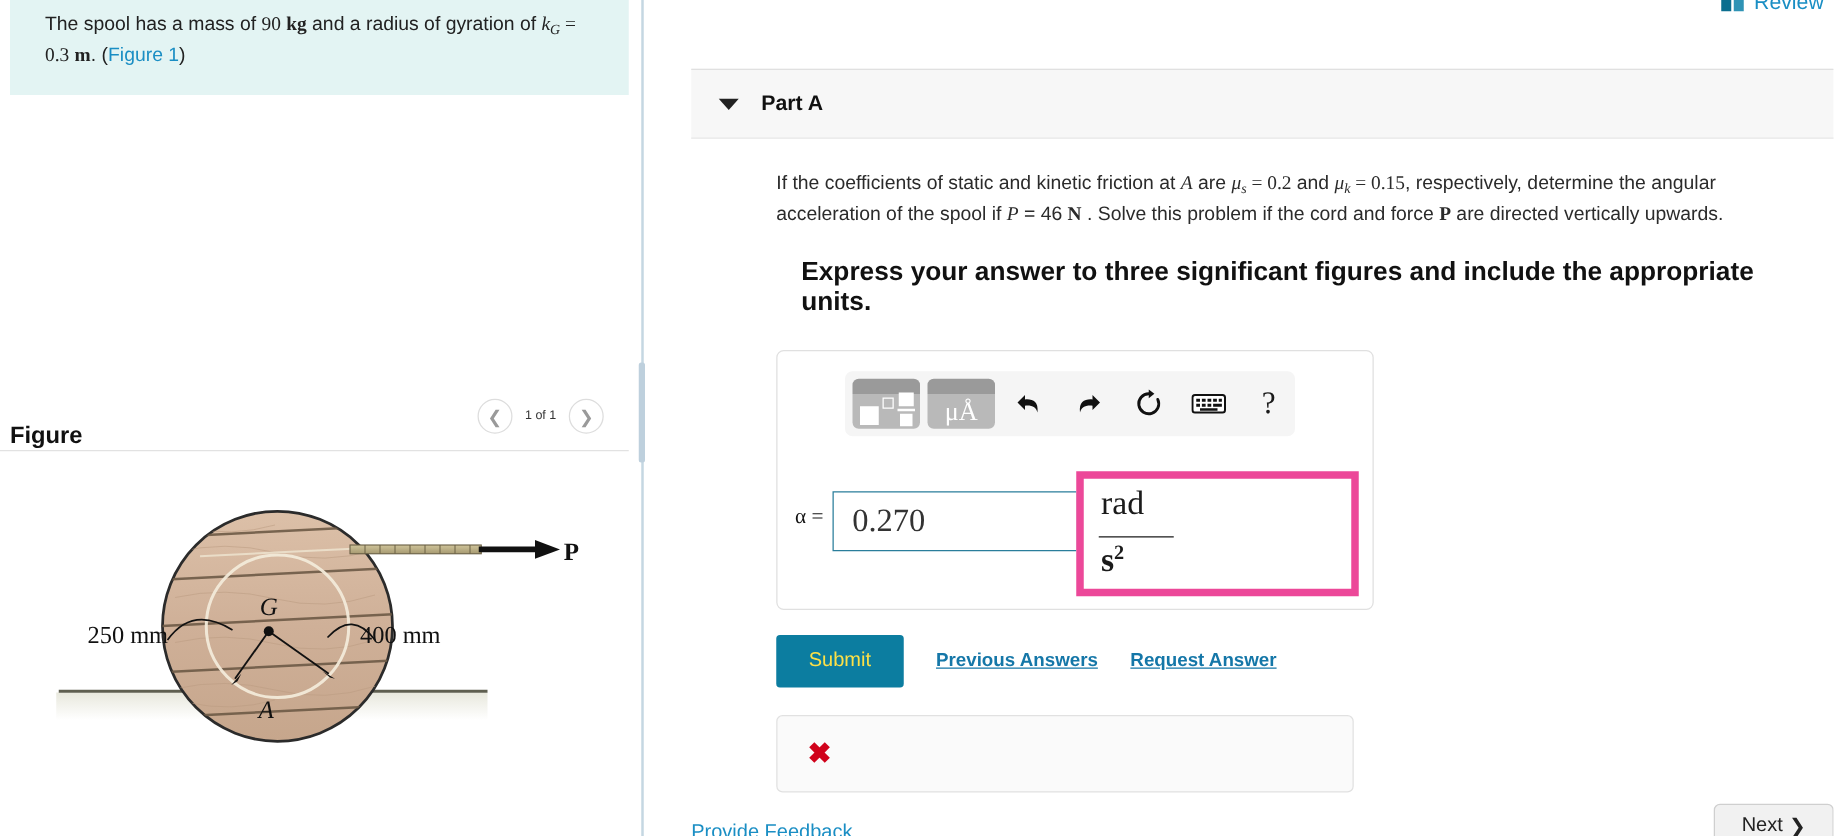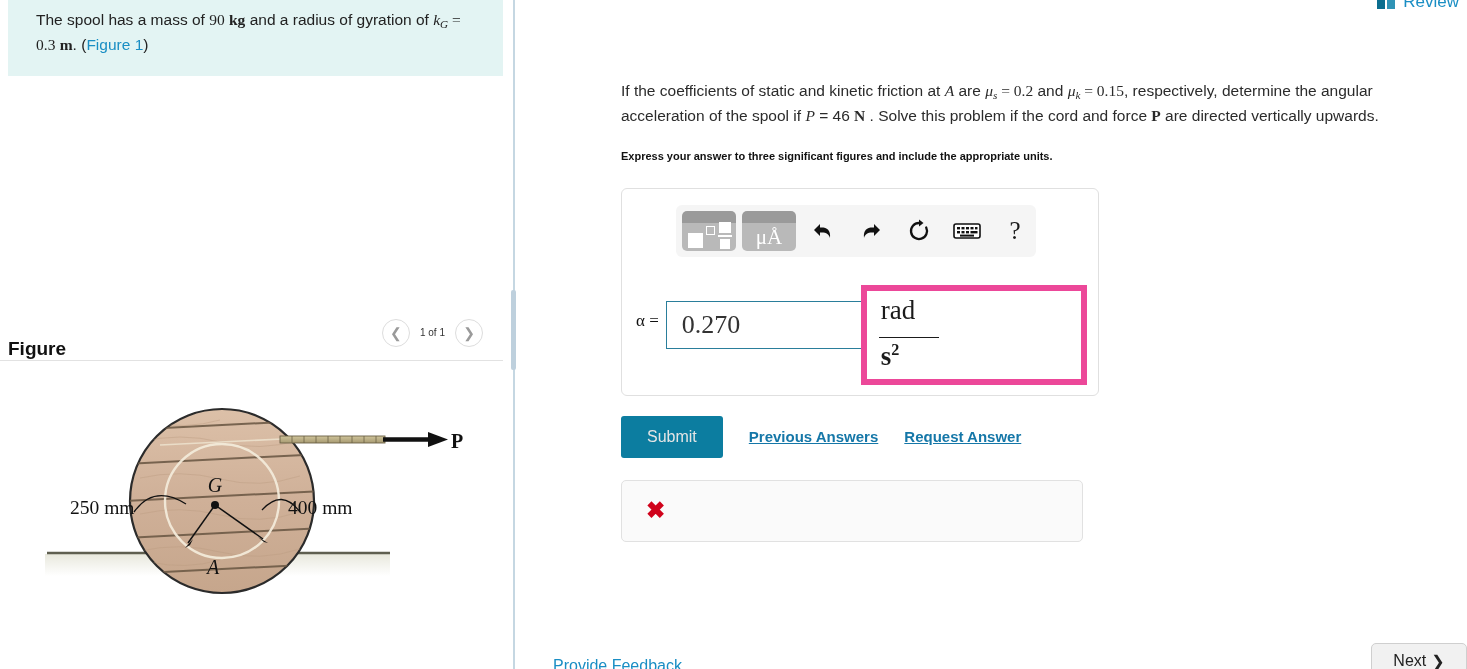--- a/index.html
+++ b/index.html
@@ -110,21 +110,21 @@
     width: 0; height: 0;
     border-left: 8px solid transparent;
     border-right: 8px solid transparent;
     border-top: 9px solid #222;
     margin-right: 18px;
   }
   .part-title { font-size: 17px; font-weight: bold; color: #111; }
 
   .part-body { padding: 24px 30px 0 68px; }
   .q-text { font-size: 15.5px; line-height: 1.52; color: #2b2b2b; }
-  .q-emph { font-size: 11px; font-weight: bold; color: #111; margin-top: 22px; }
+  .q-emph { font-size: 21px; font-weight: bold; color: #111; margin-top: 22px; margin-left: 20px; }
 
   
   .answer-card {
     margin-top: 26px; width: 478px; height: 208px;
     border: 1px solid #e0e0e0; border-radius: 6px; background: #fff;
     position: relative;
   }
   .mathbar {
     position: absolute; left: 54px; top: 16px;
     width: 360px; height: 52px;
@@ -173,21 +173,21 @@
   .unit-num { position: absolute; left: 14px; top: 4px; font-size: 27px; }
   .unit-bar { position: absolute; left: 12px; top: 46px; width: 60px; height: 1.5px; background: #1b1b1b; }
   .unit-den { position: absolute; left: 14px; top: 50px; font-size: 27px; font-weight: bold; }
   .unit-den sup { font-size: 0.6em; }
 
   
   .actions {
     margin-top: 20px; display: flex; align-items: center; gap: 26px;
   }
   .submit-btn {
-    background: #0c7da0; color: #e5e5e5; border: none;
+    background: #0c7da0; color: #fde047; border: none;
     font-size: 16px; padding: 12px 26px; border-radius: 3px;
     font-family: "Liberation Sans", sans-serif; cursor: pointer;
   }
   .alink {
     color: #1577a8; font-size: 15px; font-weight: bold;
     text-decoration: underline; cursor: pointer;
   }
 
   .feedback {
     margin-top: 22px; width: 462px; height: 62px;
@@ -327,20 +327,24 @@
     <div class="review-link">
       <span class="book-icon">
           <i></i>
           <i></i>
         </span>
       <span>Review</span>
     </div>
 
     <div class="part-card">
 
+      <div class="part-header">
+        <span class="caret-down"></span>
+        <span class="part-title">Part A</span>
+      </div>
 
       <div class="part-body">
 
         <div class="q-text">
           <span>If the coefficients of static and kinetic friction at </span><span class="mth">A</span><span> are </span><span class="mth">μ</span><span class="mth sub">s</span><span class="mthr"> = 0.2</span><span> and </span><span class="mth">μ</span><span class="mth sub">k</span><span class="mthr"> = 0.15</span><span>, respectively, determine the angular acceleration of the spool if </span><span class="mth">P</span><span> = 46 </span><span class="mbold">N</span><span> . Solve this problem if the cord and force </span><span class="mbold">P</span><span> are directed vertically upwards.</span>
         </div>
 
         <div class="q-emph">Express your answer to three significant figures and include the appropriate units.</div>
 
         <div class="answer-card">

